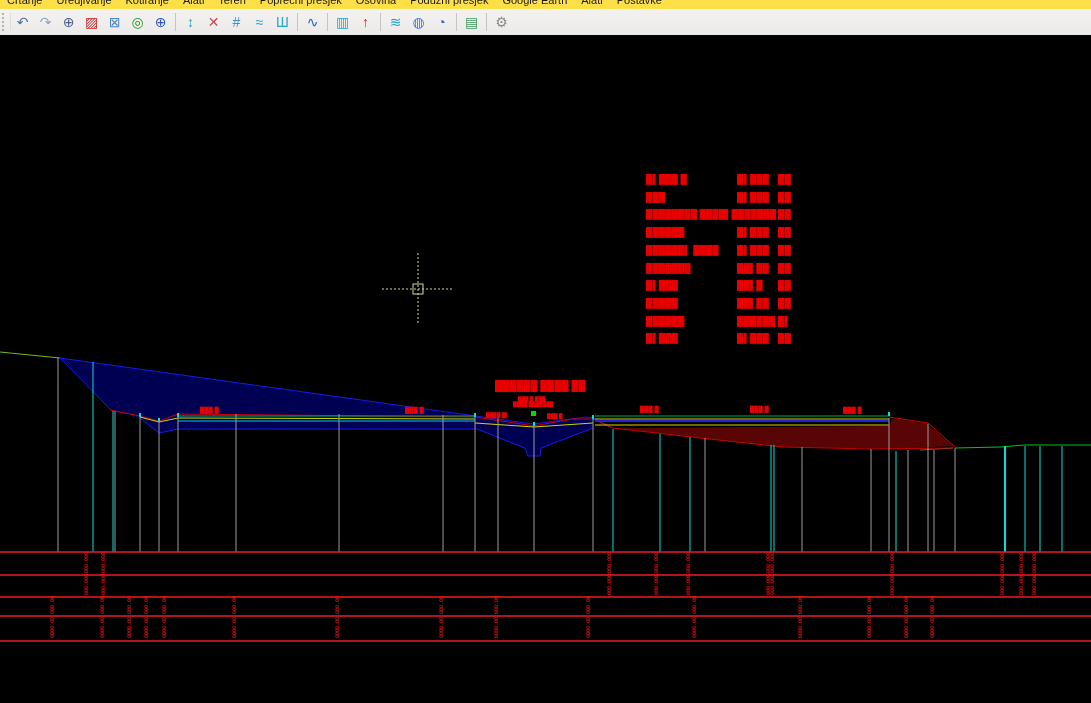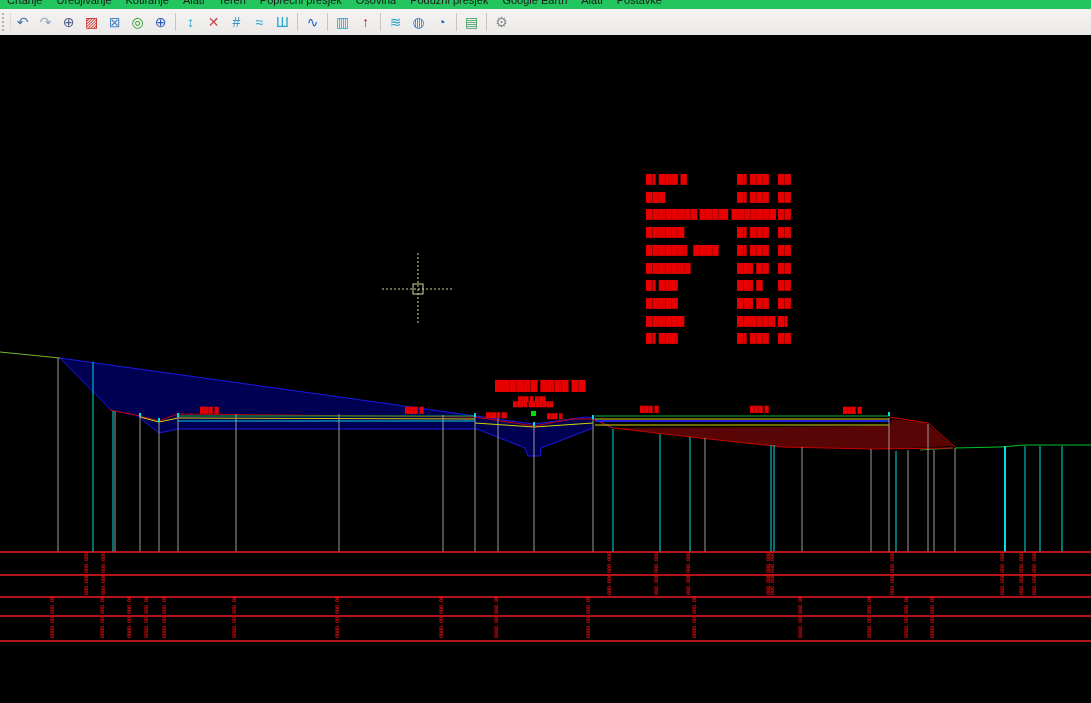--- a/index.html
+++ b/index.html
@@ -1,20 +1,20 @@
 <!DOCTYPE html>
 <html><head>
 <meta charset="utf-8">
 <style>
   html,body{margin:0;padding:0;background:#000;}
   #app{position:relative;width:1091px;height:703px;overflow:hidden;
        font-family:"Liberation Sans", sans-serif;background:#000;}
   
   #menubar{position:absolute;left:0;top:0;width:1091px;height:9px;overflow:hidden;
-           background:#22c55e;border-bottom:1px solid #e2e1e0;text-align:right;}
+           background:#fde047;border-bottom:1px solid #e2e1e0;text-align:right;}
   #menubar .inner{display:flex;margin-top:-8px;}
   .menu-item{font-size:11px;color:#1a1a1a;padding:1px 7px;white-space:nowrap;line-height:15px;}
   
   #toolbar{position:absolute;left:0;top:9px;width:1091px;height:26px;
            background:linear-gradient(#f4f3f2,#eceae8);border-bottom:1px dotted #c9c7c4;
            display:flex;align-items:center;}
   .grip{width:6px;height:18px;margin-left:2px;border-left:2px dotted #b5b3b0;border-right:1px solid #dddcda;}
   .tb-icon{width:23px;height:20px;display:flex;align-items:center;justify-content:center;
            font-size:14px;line-height:20px;cursor:default;}
   .tb-sep{width:1px;height:18px;background:#c6c4c1;margin:0 3px;}

